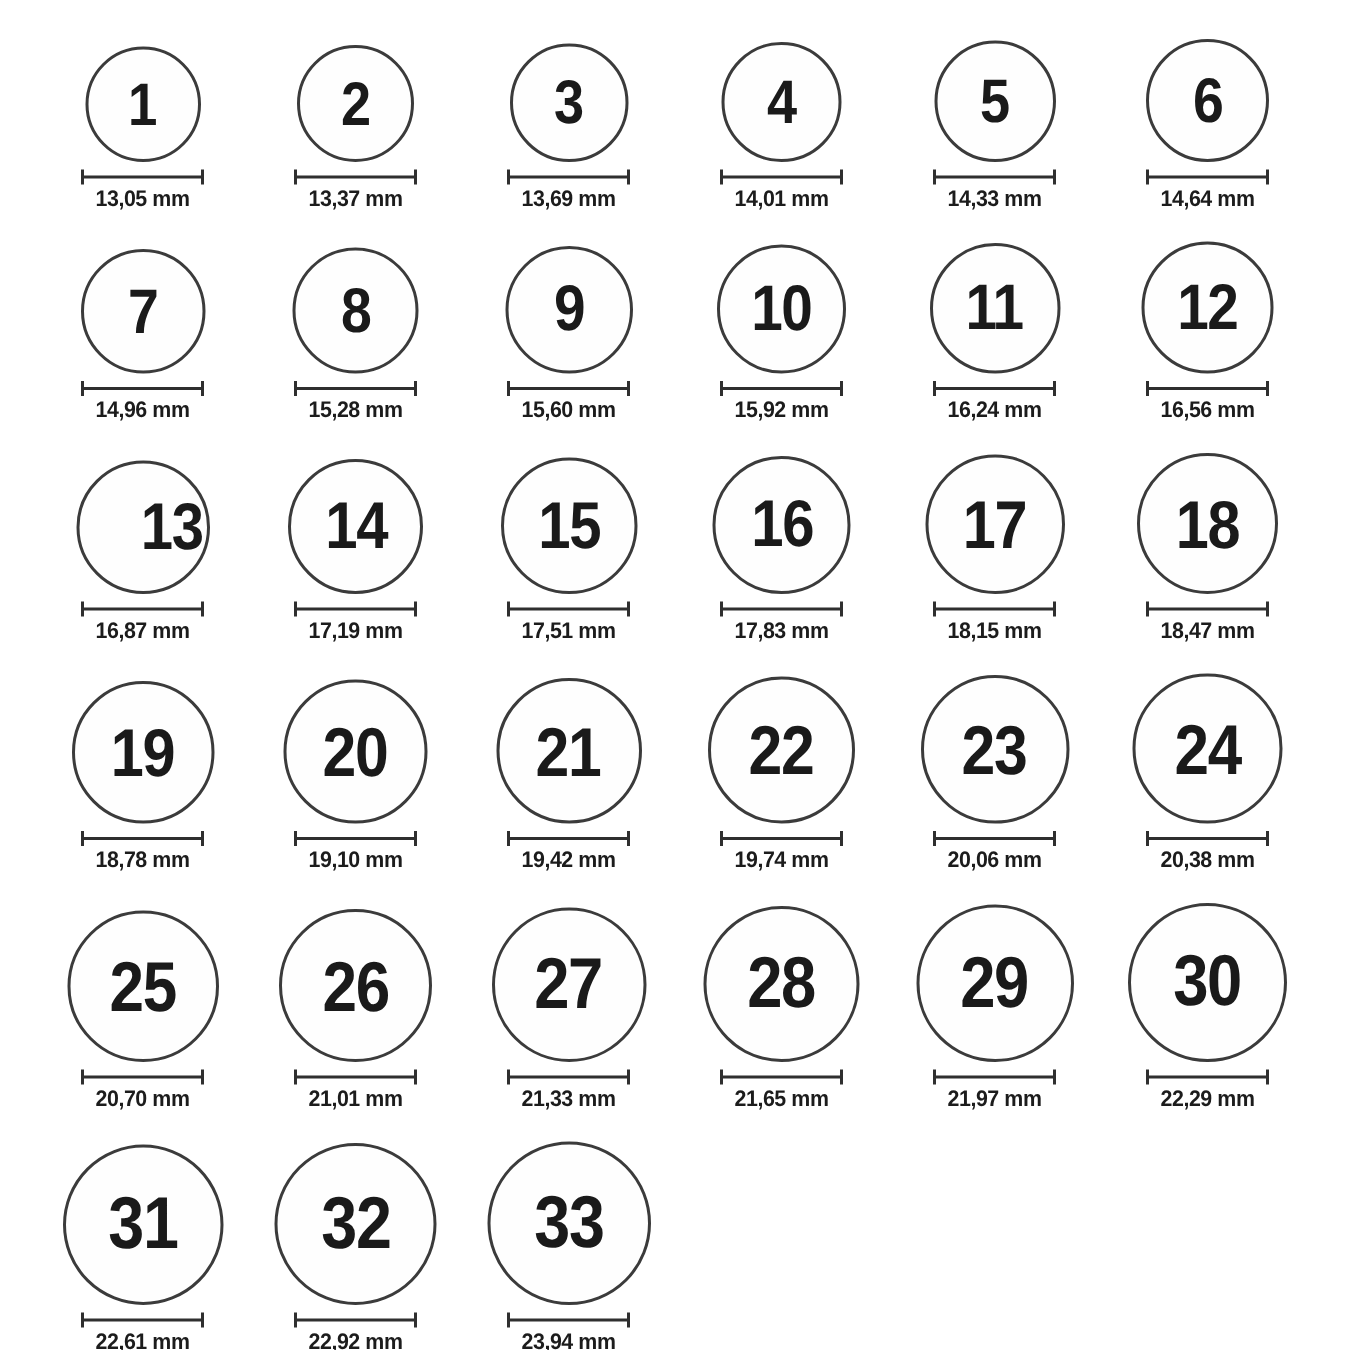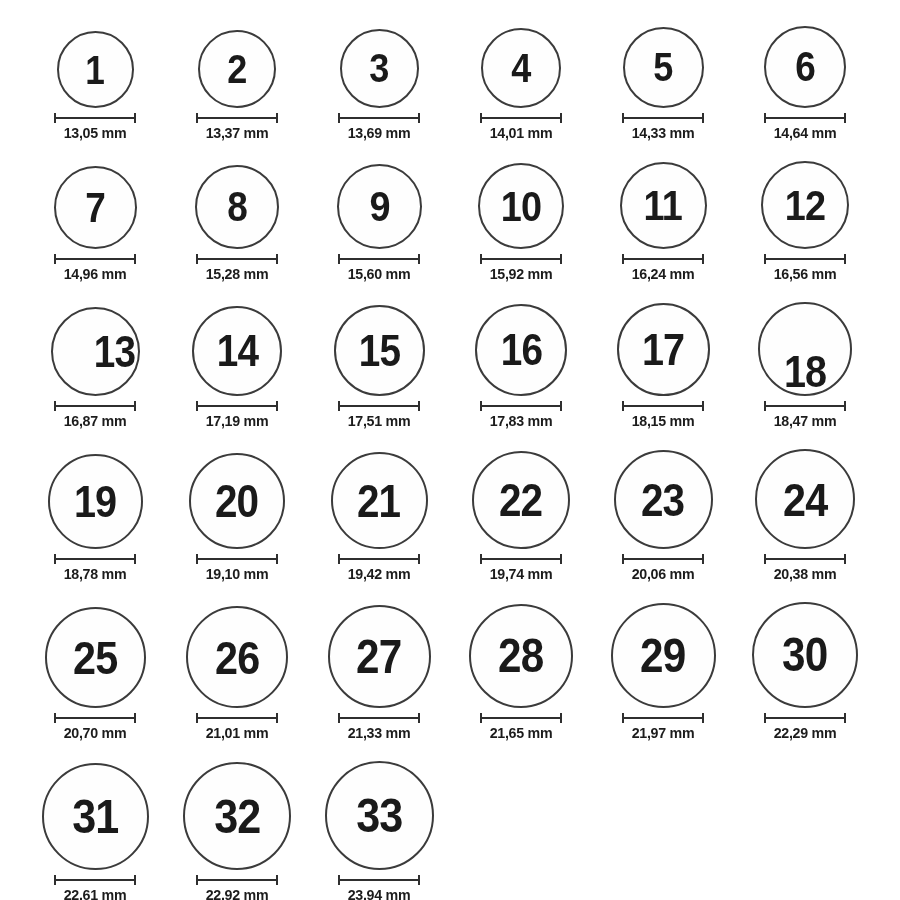--- a/index.html
+++ b/index.html
@@ -207,21 +207,21 @@
 
   <div class="cell">
     <div class="circle" style="width: 93px; height: 93px;">
       <span class="num" style="font-size: 45px;">17</span>
     </div>
     <div class="ruler"></div>
     <div class="mm-label">18,15 mm</div>
   </div>
 
   <div class="cell">
-    <div class="circle" style="width: 94px; height: 94px; align-items: flex-end;">
+    <div class="circle" style="width: 94px; height: 94px;">
       <span class="num" style="font-size: 45px;">18</span>
     </div>
     <div class="ruler"></div>
     <div class="mm-label">18,47 mm</div>
   </div>
 </div>
     <div class="row">
   <div class="cell">
     <div class="circle" style="width: 95px; height: 95px;">
       <span class="num" style="font-size: 45px;">19</span>

